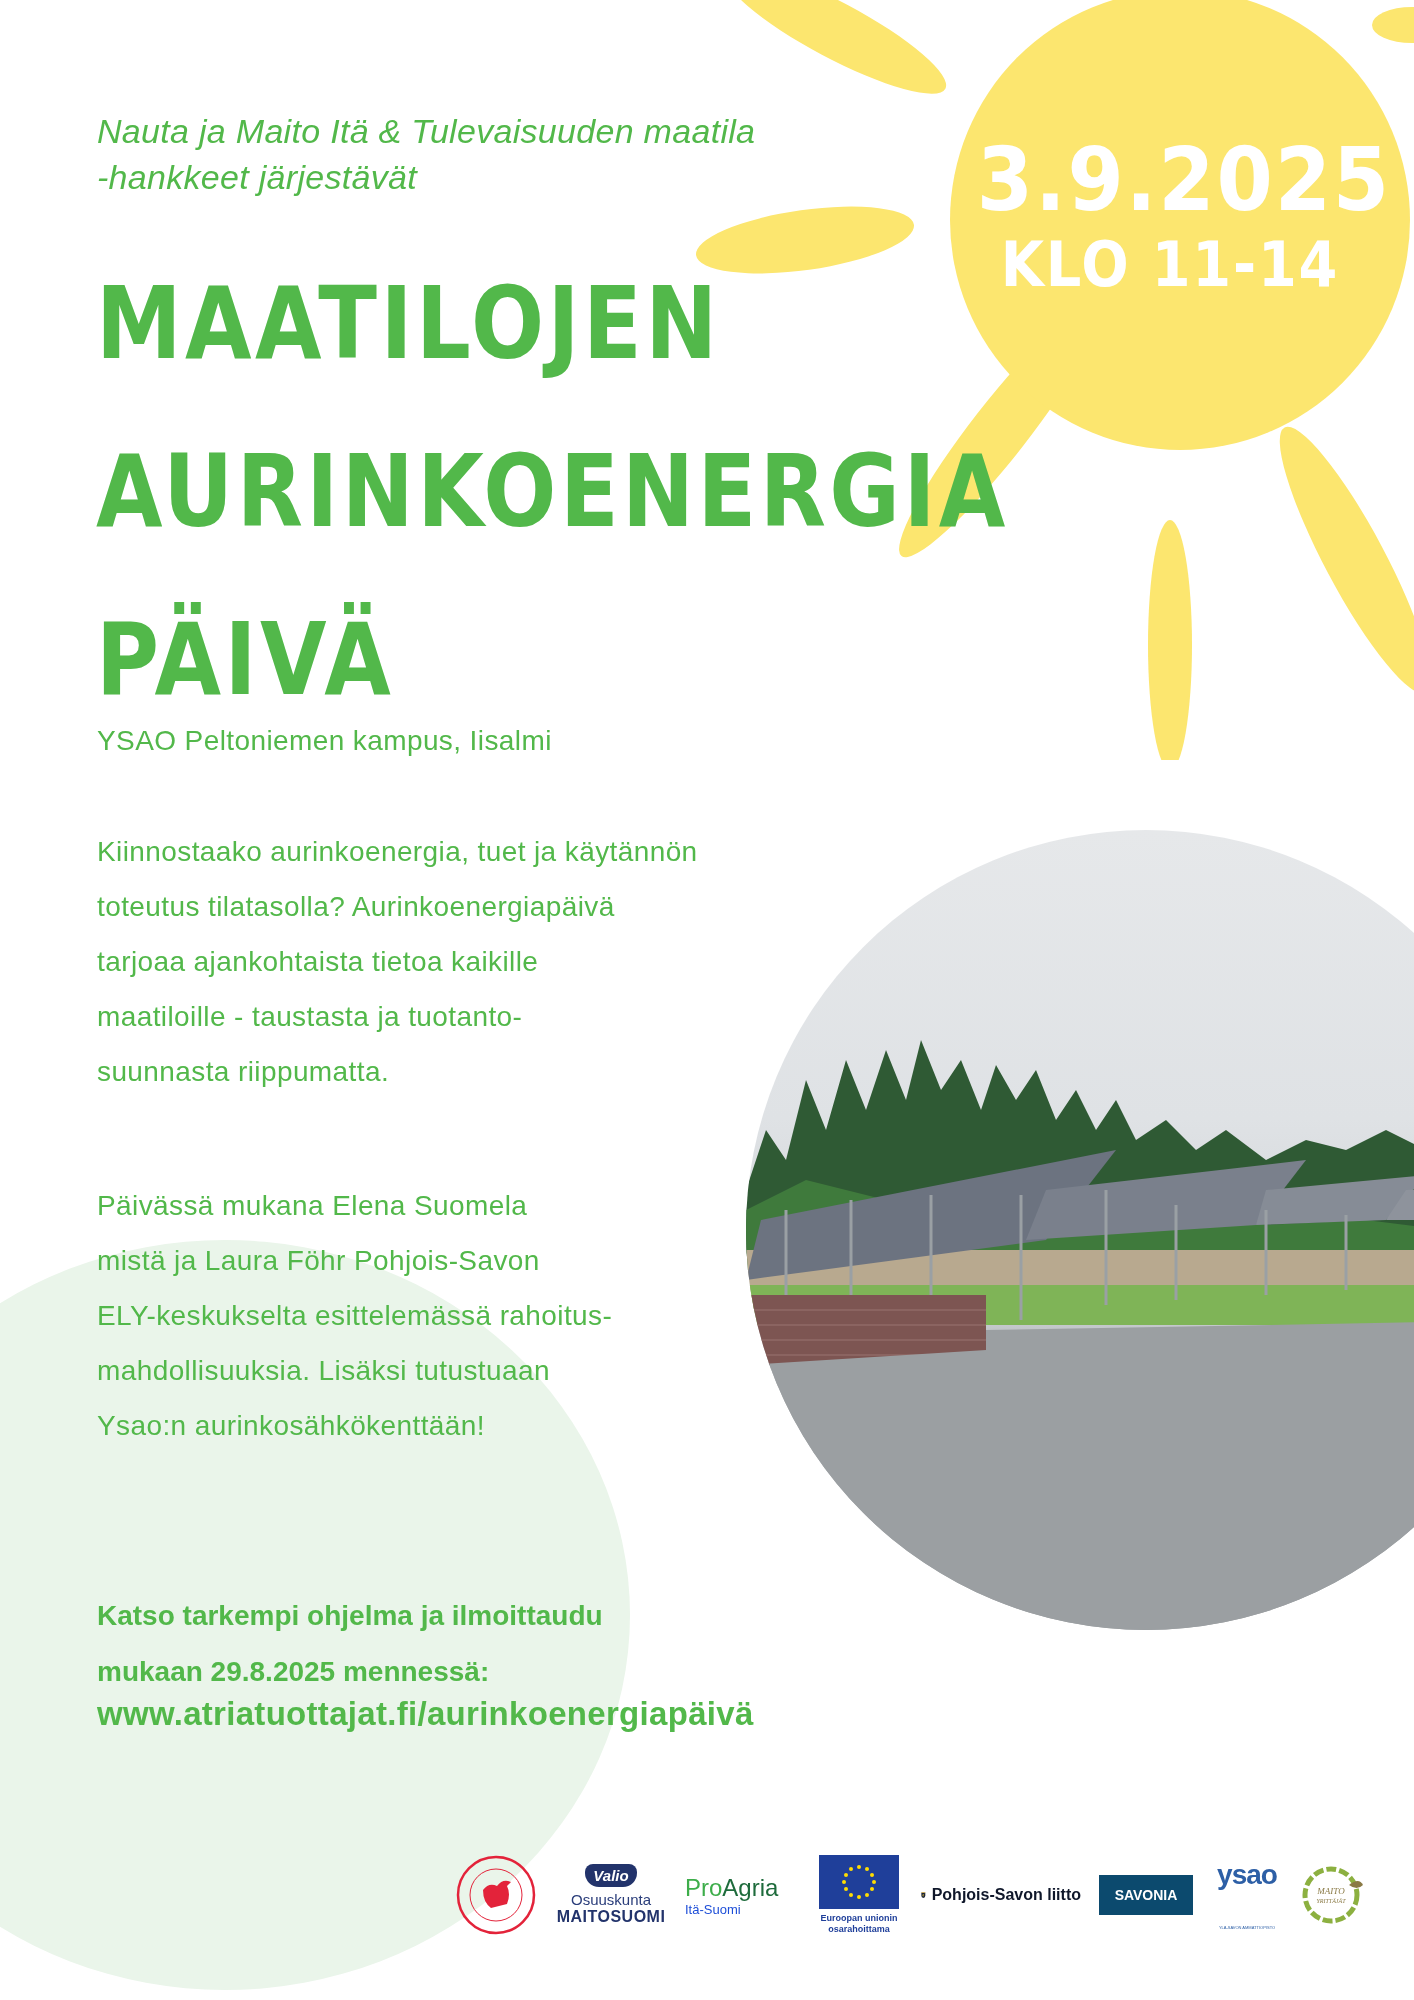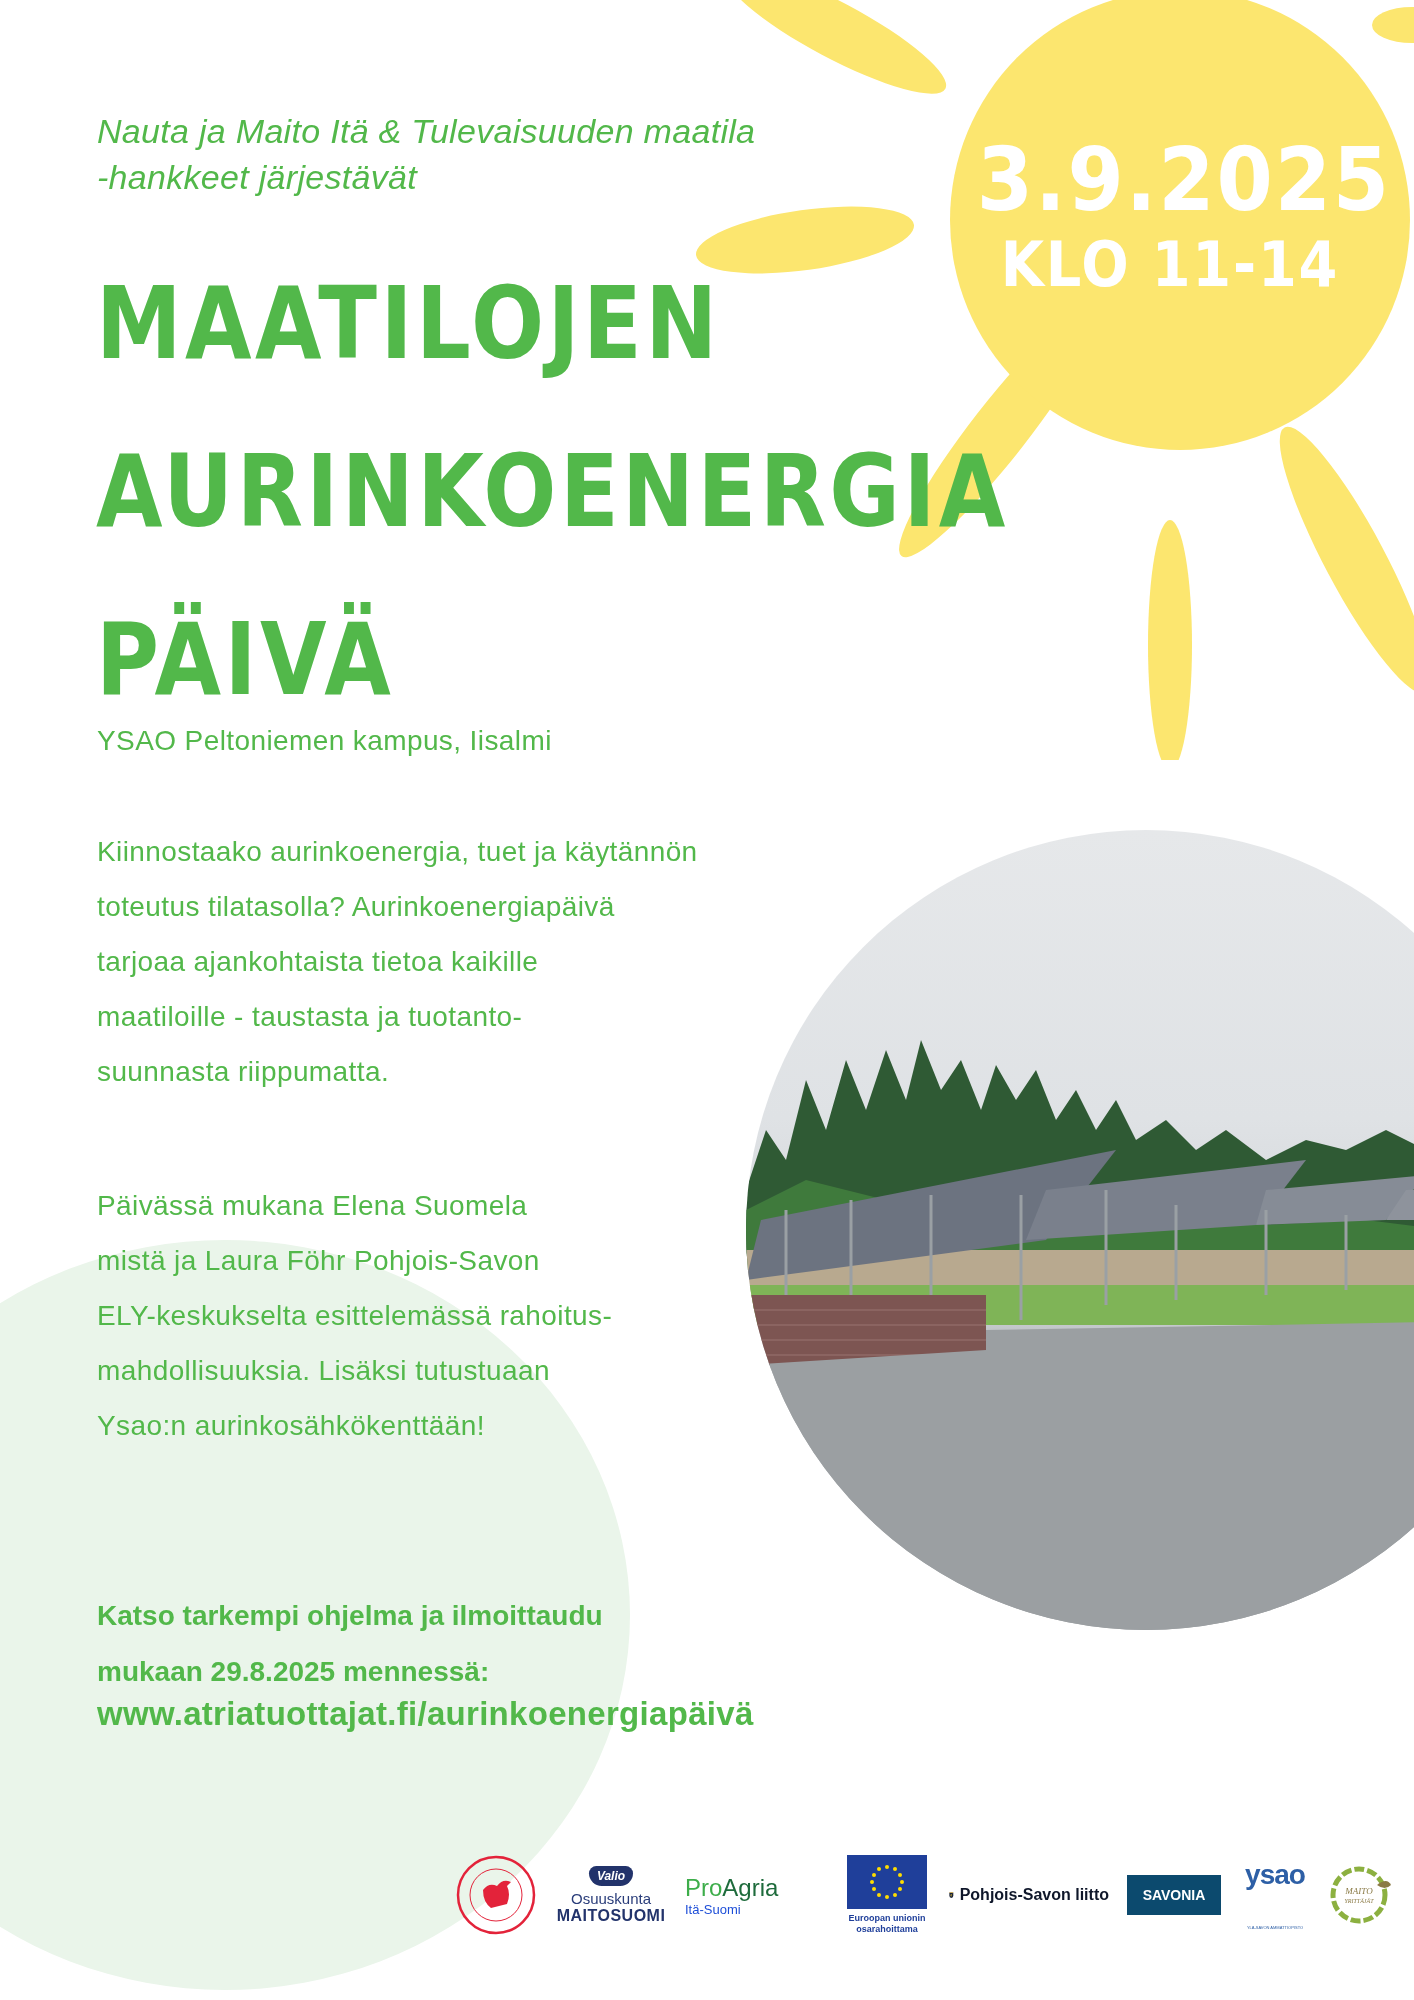--- a/index.html
+++ b/index.html
@@ -66,28 +66,28 @@
   }
 
   
   .logos {
     position: absolute; left: 455px; top: 1840px; width: 900px; height: 110px;
     display: flex; align-items: center; gap: 18px;
   }
   .logo { display: flex; align-items: center; justify-content: center; flex: none; }
   .nauta { width: 82px; height: 82px; }
   .valio { flex-direction: column; width: 112px; }
-  .valio .badge { background: #22336b; color: #fff; font-style: italic; font-weight: bold; font-size: 12px; padding: 3px 8px; border-radius: 8px 8px 14px 14px; }
+  .valio .badge { background: #22336b; color: #fff; font-style: italic; font-weight: bold; font-size: 15px; padding: 3px 8px; border-radius: 8px 8px 14px 14px; }
   .valio .l1 { font-size: 15px; color: #2a3d7a; margin-top: 4px; }
   .valio .l2 { font-size: 16px; font-weight: bold; color: #22336b; letter-spacing: 0.5px; }
   .proagria { flex-direction: column; align-items: flex-start; width: 112px; }
   .proagria .l1 { font-size: 24px; font-weight: normal; color: #1e6b3c; }
   .proagria .l1 span { color: #3dad4a; }
   .proagria .l2 { font-size: 13px; color: #1d4ed8; font-weight: normal; }
-  .eu { flex-direction: column; width: 88px; margin-left: 28px; }
+  .eu { flex-direction: column; width: 88px; }
   .eu .flag { width: 80px; height: 54px; background: #1f3f9a; position: relative; }
   .eu .cap { font-size: 9px; color: #1f3f9a; font-weight: bold; text-align: center; line-height: 11px; margin-top: 4px; }
   .psl { width: 160px; gap: 6px; }
   .psl .txt { font-size: 16px; font-weight: bold; color: #0f172a; white-space: nowrap; }
   .savonia { width: 94px; height: 40px; background: #0c4a6e; color: #fff; font-weight: bold; font-size: 14px; }
   .ysao { flex-direction: column; width: 72px; gap: 36px; }
   .ysao .l1 { font-size: 28px; font-weight: bold; color: #2d5fa6; letter-spacing: -1px; line-height: 28px; }
   .ysao .l2 { font-size: 4px; color: #2d5fa6; }
   .maito { width: 64px; height: 64px; }
 </style>

